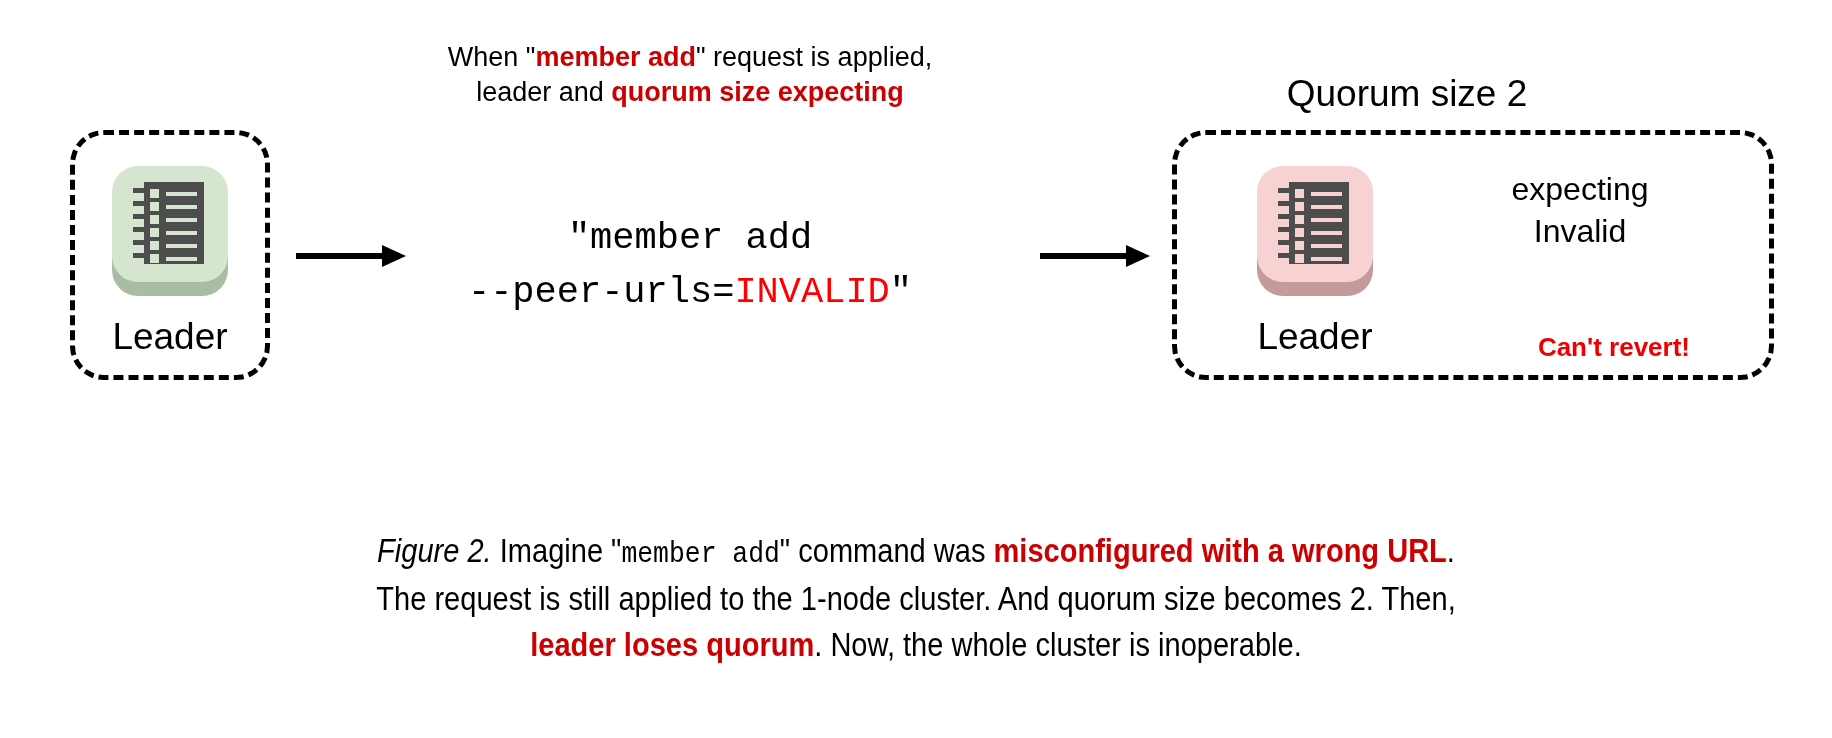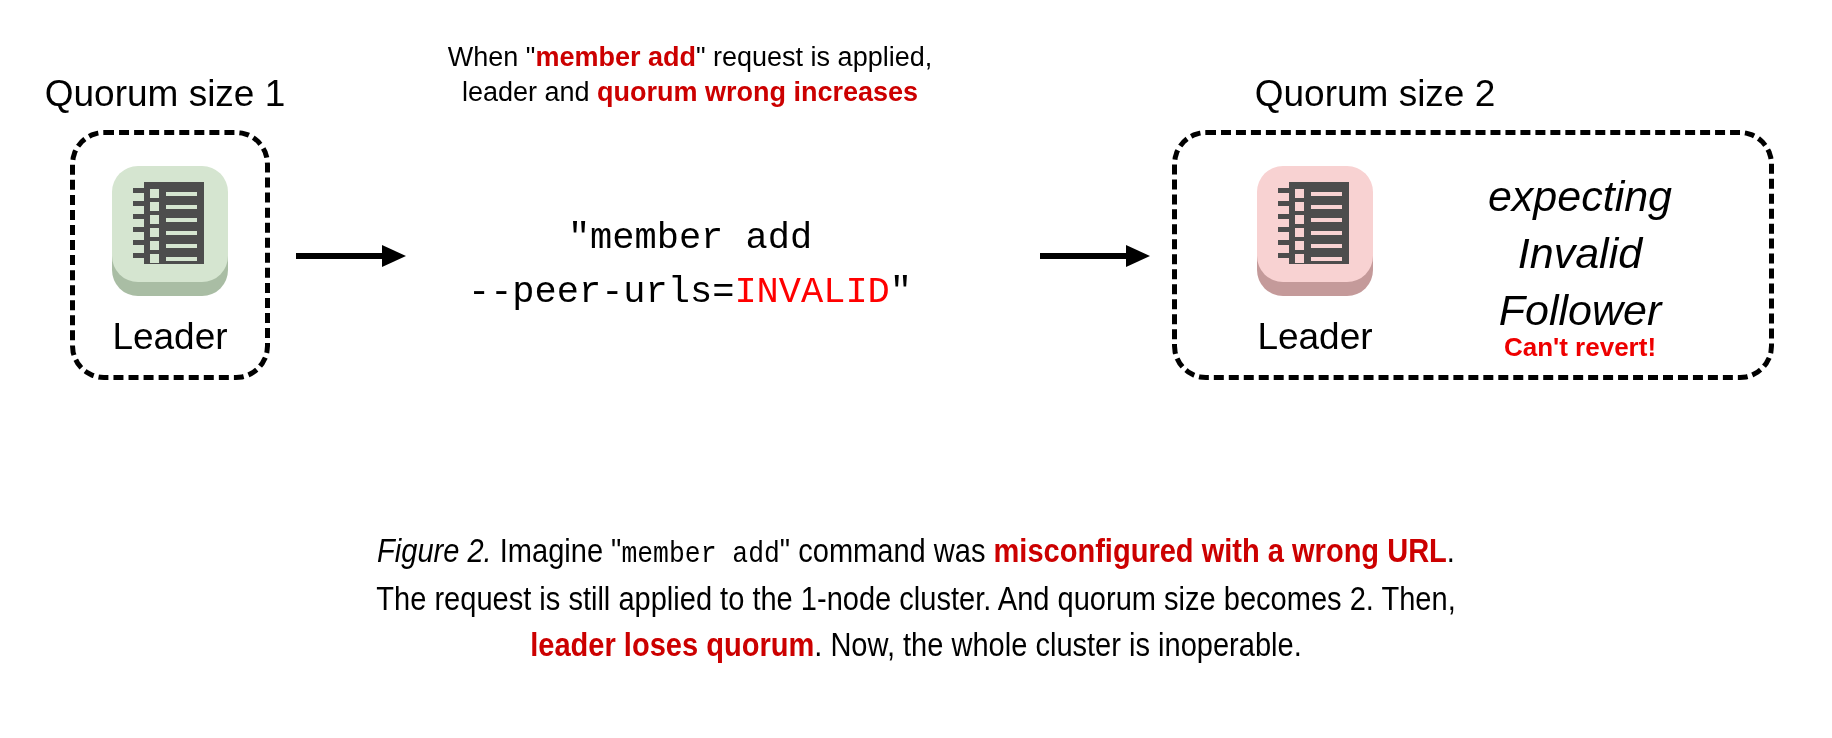--- a/index.html
+++ b/index.html
@@ -113,22 +113,21 @@
     line-height:1.45;
     color:#000;
     white-space:nowrap;
   }
   .command .invalid{color:#ff0000;}
 
   
   .status-italic{
     position:absolute;
     text-align:center;
-    font-style:italic;
-    font-size:43px;
+    font-size:32px;
     line-height:1.32;
     color:#000;
     white-space:nowrap;
   }
   .status-warning{
     position:absolute;
     text-align:center;
     font-size:26px;
     font-weight:bold;
     color:#ee0000;
@@ -151,21 +150,20 @@
     font-size:30px;
   }
   .caption .r{color:#cc0000;font-weight:bold;}
   .caption .ln{display:block;white-space:nowrap;}
 </style>
 </head>
 <body>
 
 <div class="stage">
 
-  <div class="box-title" style="left:40px;top:75px;width:250px;">Quorum size 1</div>
 
   <div class="cluster-box" style="left:70px;top:130px;width:200px;height:250px;"></div>
 
   <div class="node" style="left:108px;top:160px;">
     <div class="shadow" style="background:#a9bda4;"></div>
     <div class="plate" style="background:#d5e5d0;"></div>
     <div class="rack"></div>
     <div class="pin" style="top:28px;"></div>
     <div class="pin" style="top:41px;"></div>
     <div class="pin" style="top:54px;"></div>
@@ -191,37 +189,37 @@
   <div class="arrow" style="left:296px;top:245px;width:110px;">
     <div class="shaft" style="width:88px;"></div>
     <div class="head" style="left:86px;"></div>
   </div>
 
   <div class="explain" style="left:370px;top:40px;width:640px;">
     <div>
       <span>When "</span><span class="r">member add</span><span>" request is applied,</span>
     </div>
     <div>
-      <span>leader and </span><span class="r">quorum wrong increases</span>
+      <span>leader and </span><span class="r">quorum size expecting</span>
     </div>
   </div>
 
   <div class="command" style="left:380px;top:212px;width:620px;">
     <div>"member add</div>
     <div>
       <span>--peer-urls=</span><span class="invalid">INVALID</span><span>"</span>
     </div>
   </div>
 
   <div class="arrow" style="left:1040px;top:245px;width:110px;">
     <div class="shaft" style="width:88px;"></div>
     <div class="head" style="left:86px;"></div>
   </div>
 
-  <div class="box-title" style="left:1200px;top:75px;width:350px;">Quorum size 2</div>
+  <div class="box-title" style="left:1232px;top:75px;width:350px;">Quorum size 2</div>
 
   <div class="cluster-box" style="left:1172px;top:130px;width:602px;height:250px;"></div>
 
   <div class="node" style="left:1253px;top:160px;">
     <div class="shadow" style="background:#c49a9a;"></div>
     <div class="plate" style="background:#f8d2d2;"></div>
     <div class="rack"></div>
     <div class="pin" style="top:28px;"></div>
     <div class="pin" style="top:41px;"></div>
     <div class="pin" style="top:54px;"></div>
@@ -240,24 +238,23 @@
     <div class="bar" style="top:84px;background:#f8d2d2;"></div>
     <div class="led" style="top:94px;background:#f8d2d2;"></div>
     <div class="bar" style="top:97px;background:#f8d2d2;"></div>
   </div>
 
   <div class="node-label" style="left:1215px;top:318px;width:200px;">Leader</div>
 
   <div class="status-italic" style="left:1430px;top:168px;width:300px;">
     <div>expecting</div>
     <div>Invalid</div>
-    <div>Follower</div>
-  </div>
-
-  <div class="status-warning" style="left:1430px;top:332px;width:300px;">Can't revert!</div>
+  </div>
+
+  <div class="status-warning" style="left:1390px;top:332px;width:300px;text-align:right;">Can't revert!</div>
 
   <div class="caption" style="top:528px;">
     <span class="ln"><span class="fignum">Figure 2.</span><span> Imagine "</span><span class="mono">member add</span><span>" command was </span><span class="r">misconfigured with a wrong URL</span><span>.</span></span>
     <span class="ln">The request is still applied to the 1-node cluster. And quorum size becomes 2. Then,</span>
     <span class="ln"><span class="r">leader loses quorum</span><span>. Now, the whole cluster is inoperable.</span></span>
   </div>
 
 </div>
 
 </body></html>

